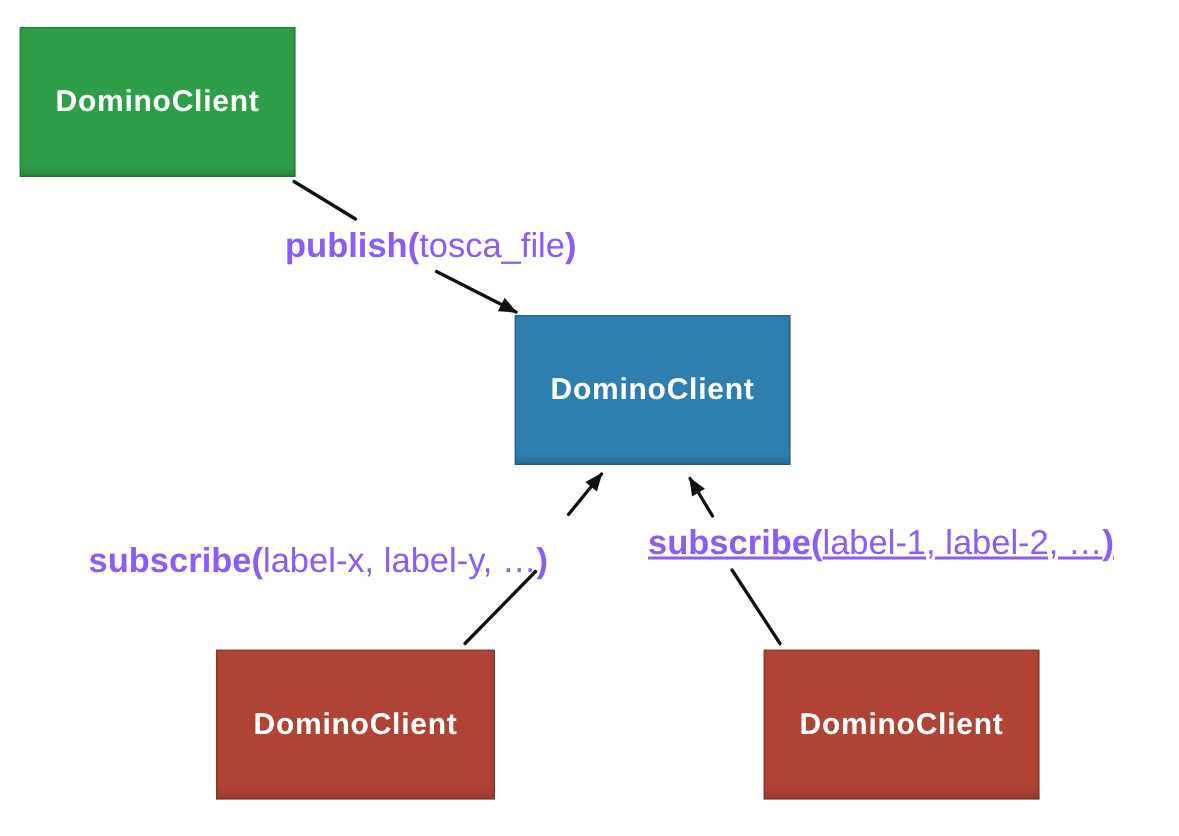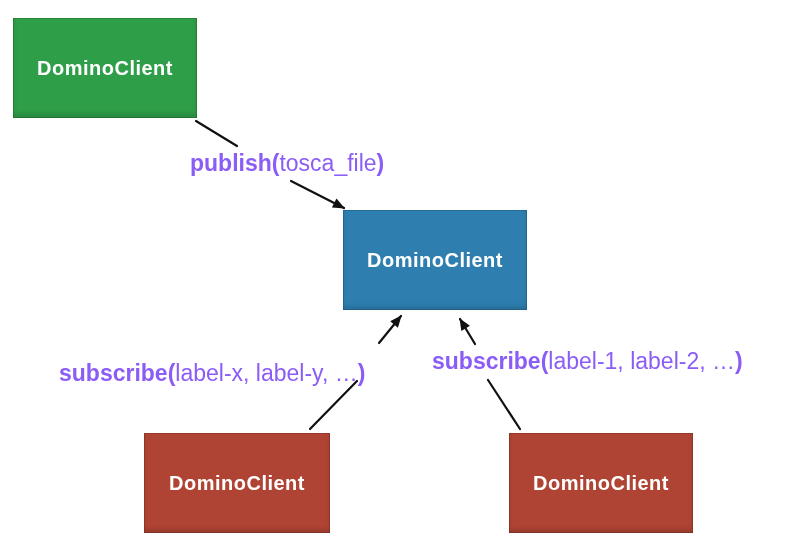--- a/index.html
+++ b/index.html
@@ -35,21 +35,21 @@
   .node-client-right { left: 509px; top: 433px; width: 184px; height: 100px; }
   .edge-label {
     position: absolute;
     font-size: 23px;
     color: #8b5cf6;
     white-space: nowrap;
   }
   .edge-label .b { font-weight: bold; }
   .label-publish         { left: 190px; top: 150px; }
   .label-subscribe-left  { left: 59px;  top: 348px; margin-top: 12px; }
-  .label-subscribe-right { left: 432px; top: 348px; }
+  .label-subscribe-right { left: 432px; top: 348px; text-decoration: underline; }
 </style>
 </head>
 <body>
 
 <div class="canvas">
 
   <svg class="arrows" viewBox="0 0 786 557" xmlns="http://www.w3.org/2000/svg">
     <defs>
       <marker id="arrowhead" markerUnits="userSpaceOnUse" markerWidth="15" markerHeight="13" refX="12" refY="6" orient="auto">
         <path d="M1,1 L13,6 L1,11 z" fill="#111111"></path>

